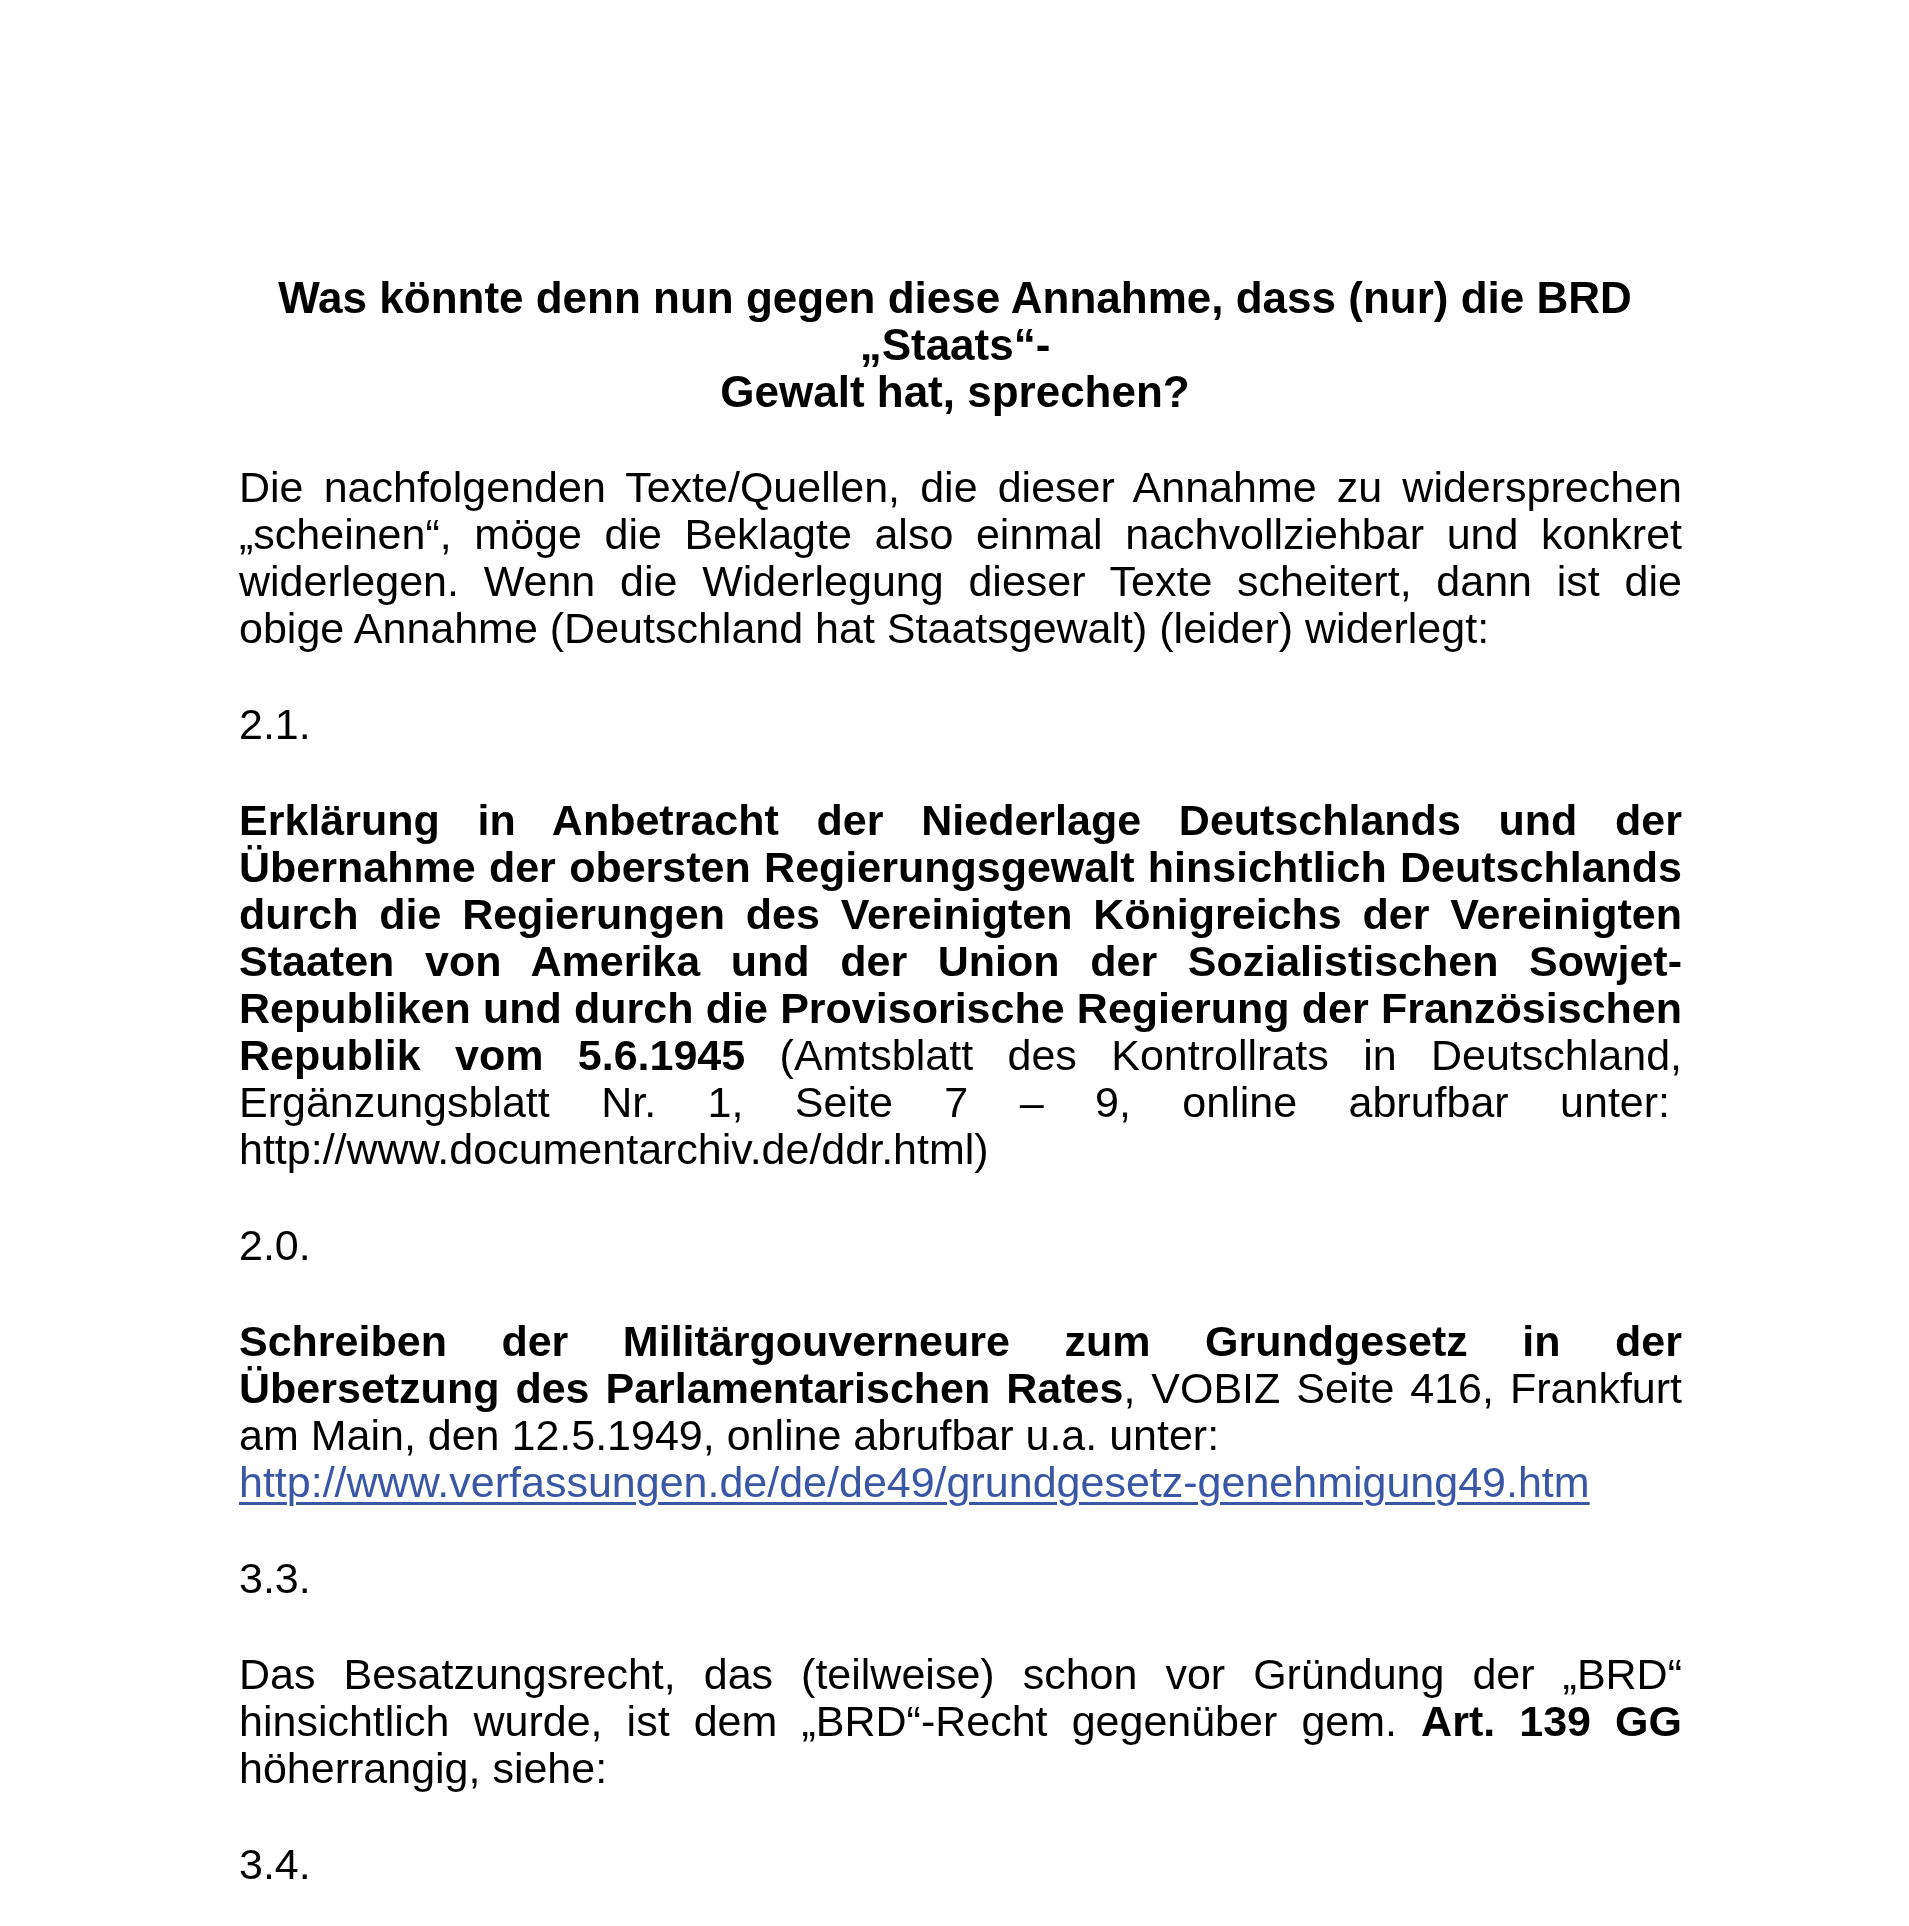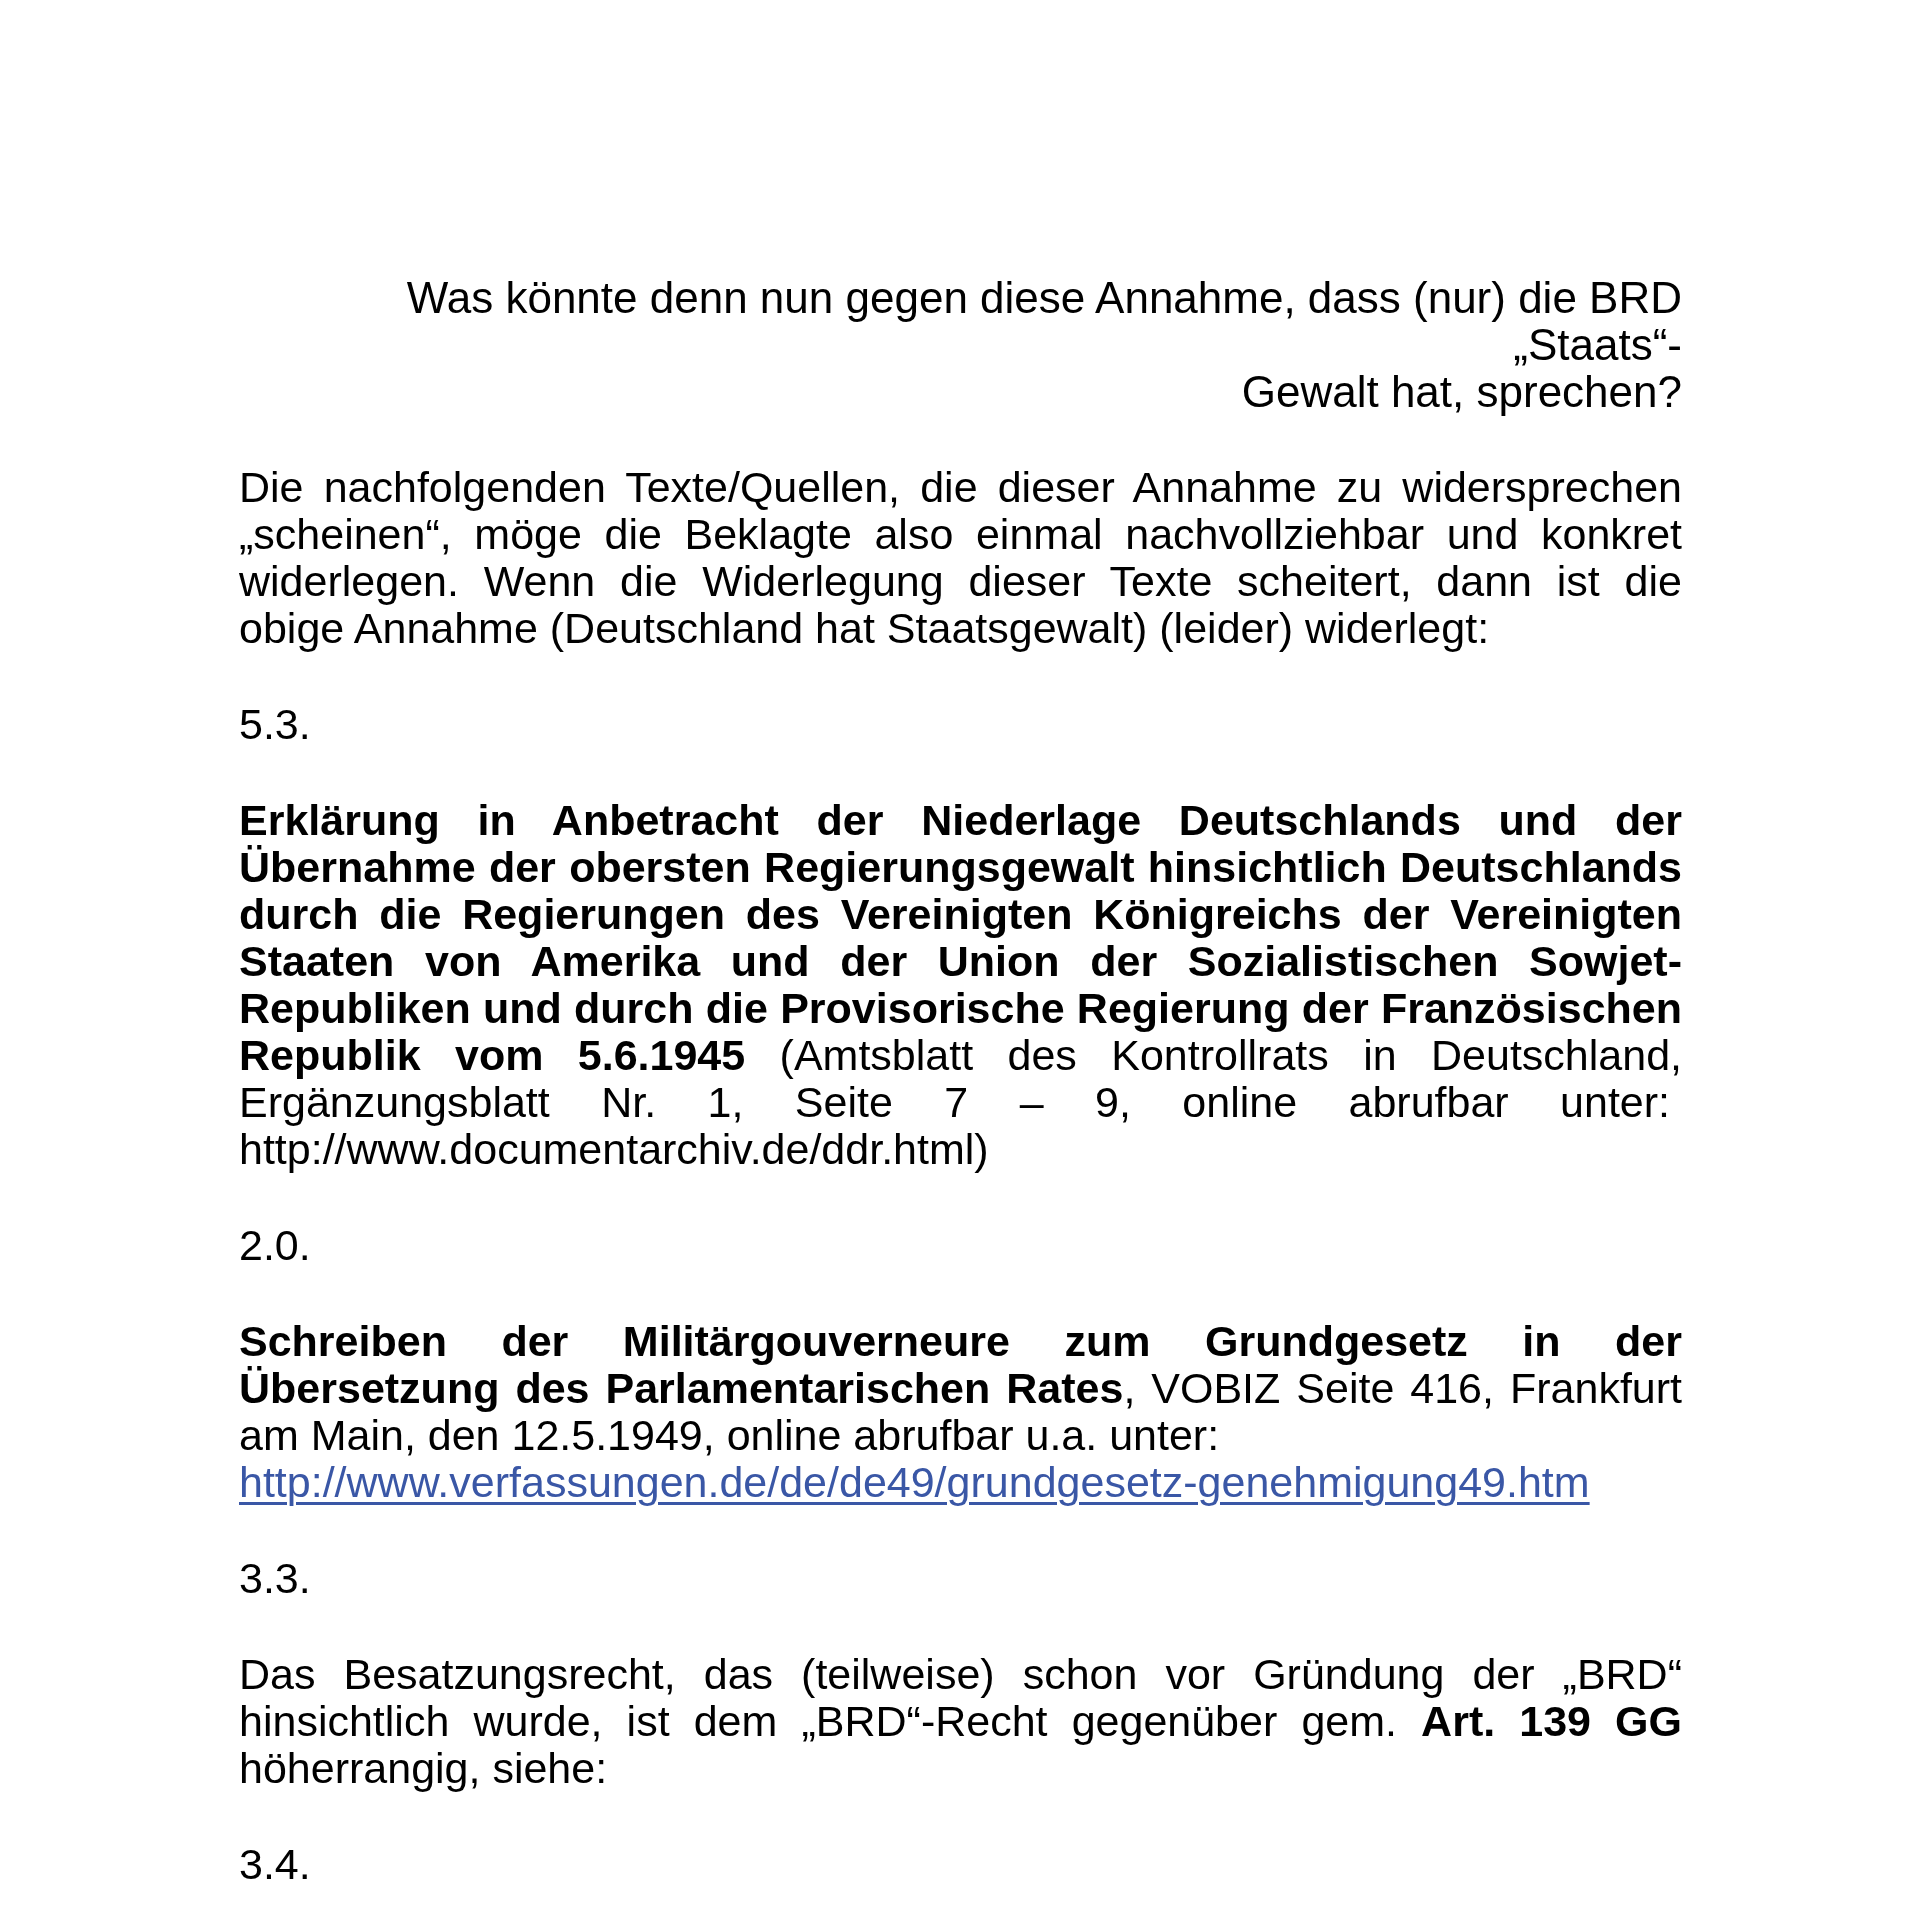--- a/index.html
+++ b/index.html
@@ -18,24 +18,24 @@
   }
   .content {
     position: absolute;
     left: 228px;
     top: 274px;
     width: 1454px;
   }
   .content h1.heading {
     font-size: 44px;
     line-height: 47px;
-    font-weight: normal;
+    font-weight: bold;
     letter-spacing: 0;
     margin: 0 0 49px 0;
-    text-align: right;
+    text-align: center;
   }
   .content p {
     font-size: 43px;
     line-height: 47px;
     margin: 0 0 49px 11px;
     text-align: justify;
   }
   .content p.section-label {
     text-align: left;
   }
@@ -50,21 +50,21 @@
     cursor: pointer;
   }
 </style>
 </head>
 <body>
 
 <div class="page">
   <div class="content">
       <h1 class="heading">Was könnte denn nun gegen diese Annahme, dass (nur) die BRD „Staats“-<br>Gewalt hat, sprechen?</h1>
       <p class="para"><span>Die nachfolgenden Texte/Quellen, die dieser Annahme zu widersprechen „scheinen“, möge die Beklagte also einmal nachvollziehbar und konkret widerlegen. Wenn die Widerlegung dieser Texte scheitert, dann ist die obige Annahme (Deutschland hat Staatsgewalt) (leider) widerlegt:</span></p>
-      <p class="section-label">5.3.</p>
+      <p class="section-label">2.1.</p>
       <p class="para"><strong>Erklärung in Anbetracht der Niederlage Deutschlands und der Übernahme der obersten Regierungsgewalt hinsichtlich Deutschlands durch die Regierungen des Vereinigten Königreichs der Vereinigten Staaten von Amerika und der Union der Sozialistischen Sowjet-Republiken und durch die Provisorische Regierung der Französischen Republik vom 5.6.1945</strong><span> (Amtsblatt des Kontrollrats in Deutschland, Ergänzungsblatt Nr. 1, Seite 7 – 9, online abrufbar unter:&nbsp; http://www.documentarchiv.de/ddr.html)</span></p>
       <p class="section-label">2.0.</p>
       <p class="para"><strong>Schreiben der Militärgouverneure zum Grundgesetz in der Übersetzung des Parlamentarischen Rates</strong><span>, VOBIZ Seite 416, Frankfurt am Main, den 12.5.1949, online abrufbar u.a. unter:</span><a class="doc-link" href="#">http://www.verfassungen.de/de/de49/grundgesetz-genehmigung49.htm</a></p>
       <p class="section-label">3.3.</p>
       <p class="para"><span>Das Besatzungsrecht, das (teilweise) schon vor Gründung der „BRD“ hinsichtlich wurde, ist dem „BRD“-Recht gegenüber gem. </span><strong>Art. 139 GG</strong><span> höherrangig, siehe:</span></p>
       <p class="section-label">3.4.</p>
     </div>
 
 </div>
 

